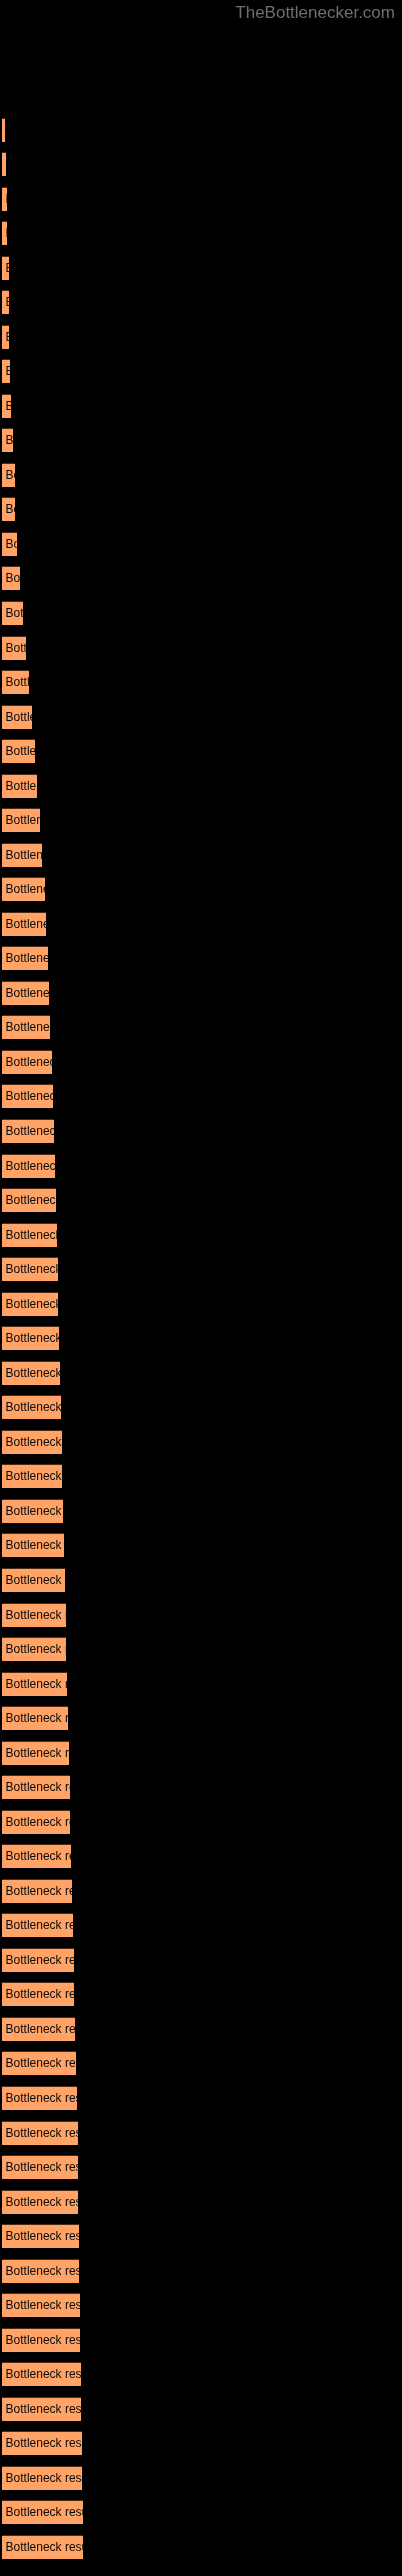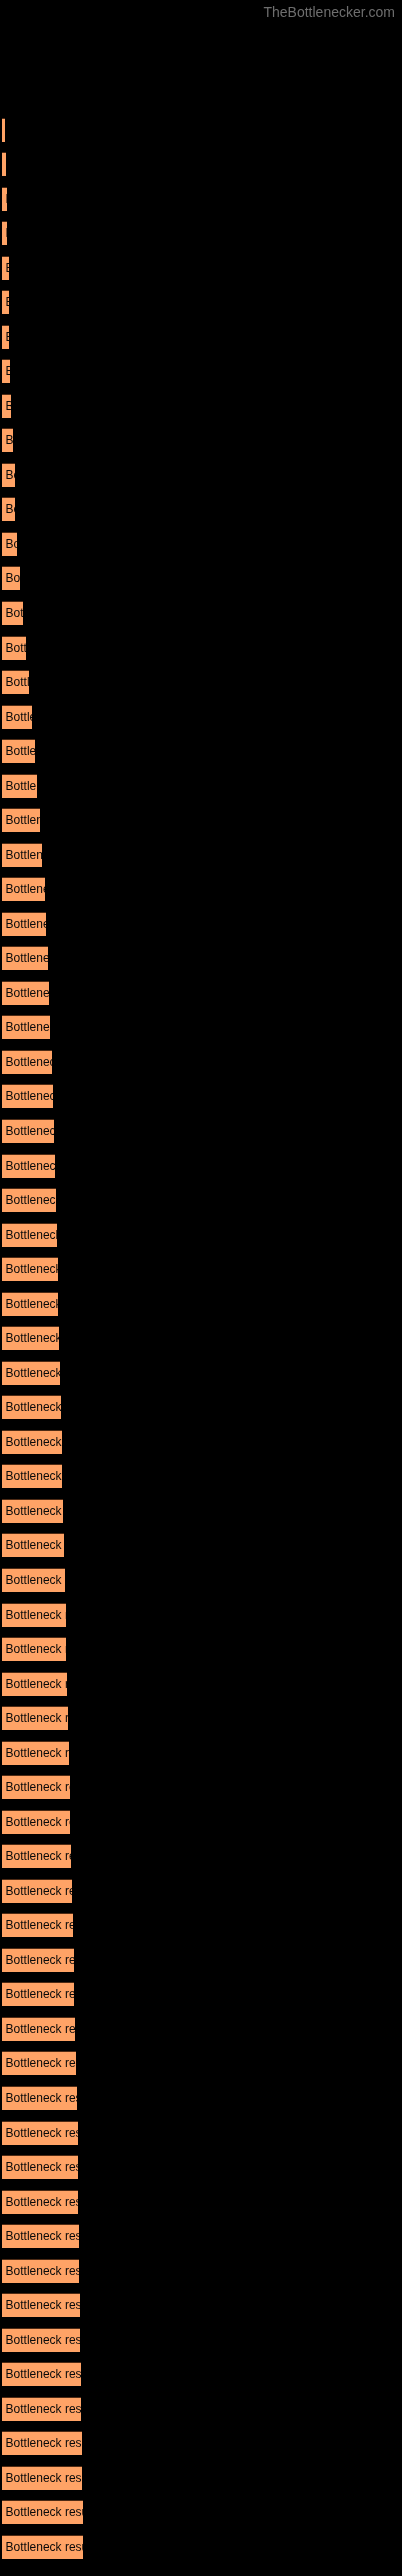--- a/index.html
+++ b/index.html
@@ -32,21 +32,21 @@
     left: 0;
     width: 403px;
     height: 24px;
     display: flex;
     align-items: center;
     justify-content: flex-end;
     padding-right: 8px;
   }
   .site-title {
     color: #6e6e6e;
-    font-size: 14px;
+    font-size: 17px;
     line-height: 21px;
     letter-spacing: 0px;
     white-space: nowrap;
     font-weight: 400;
   }
 
   
   .plot-area {
     position: absolute;
     left: 0;

